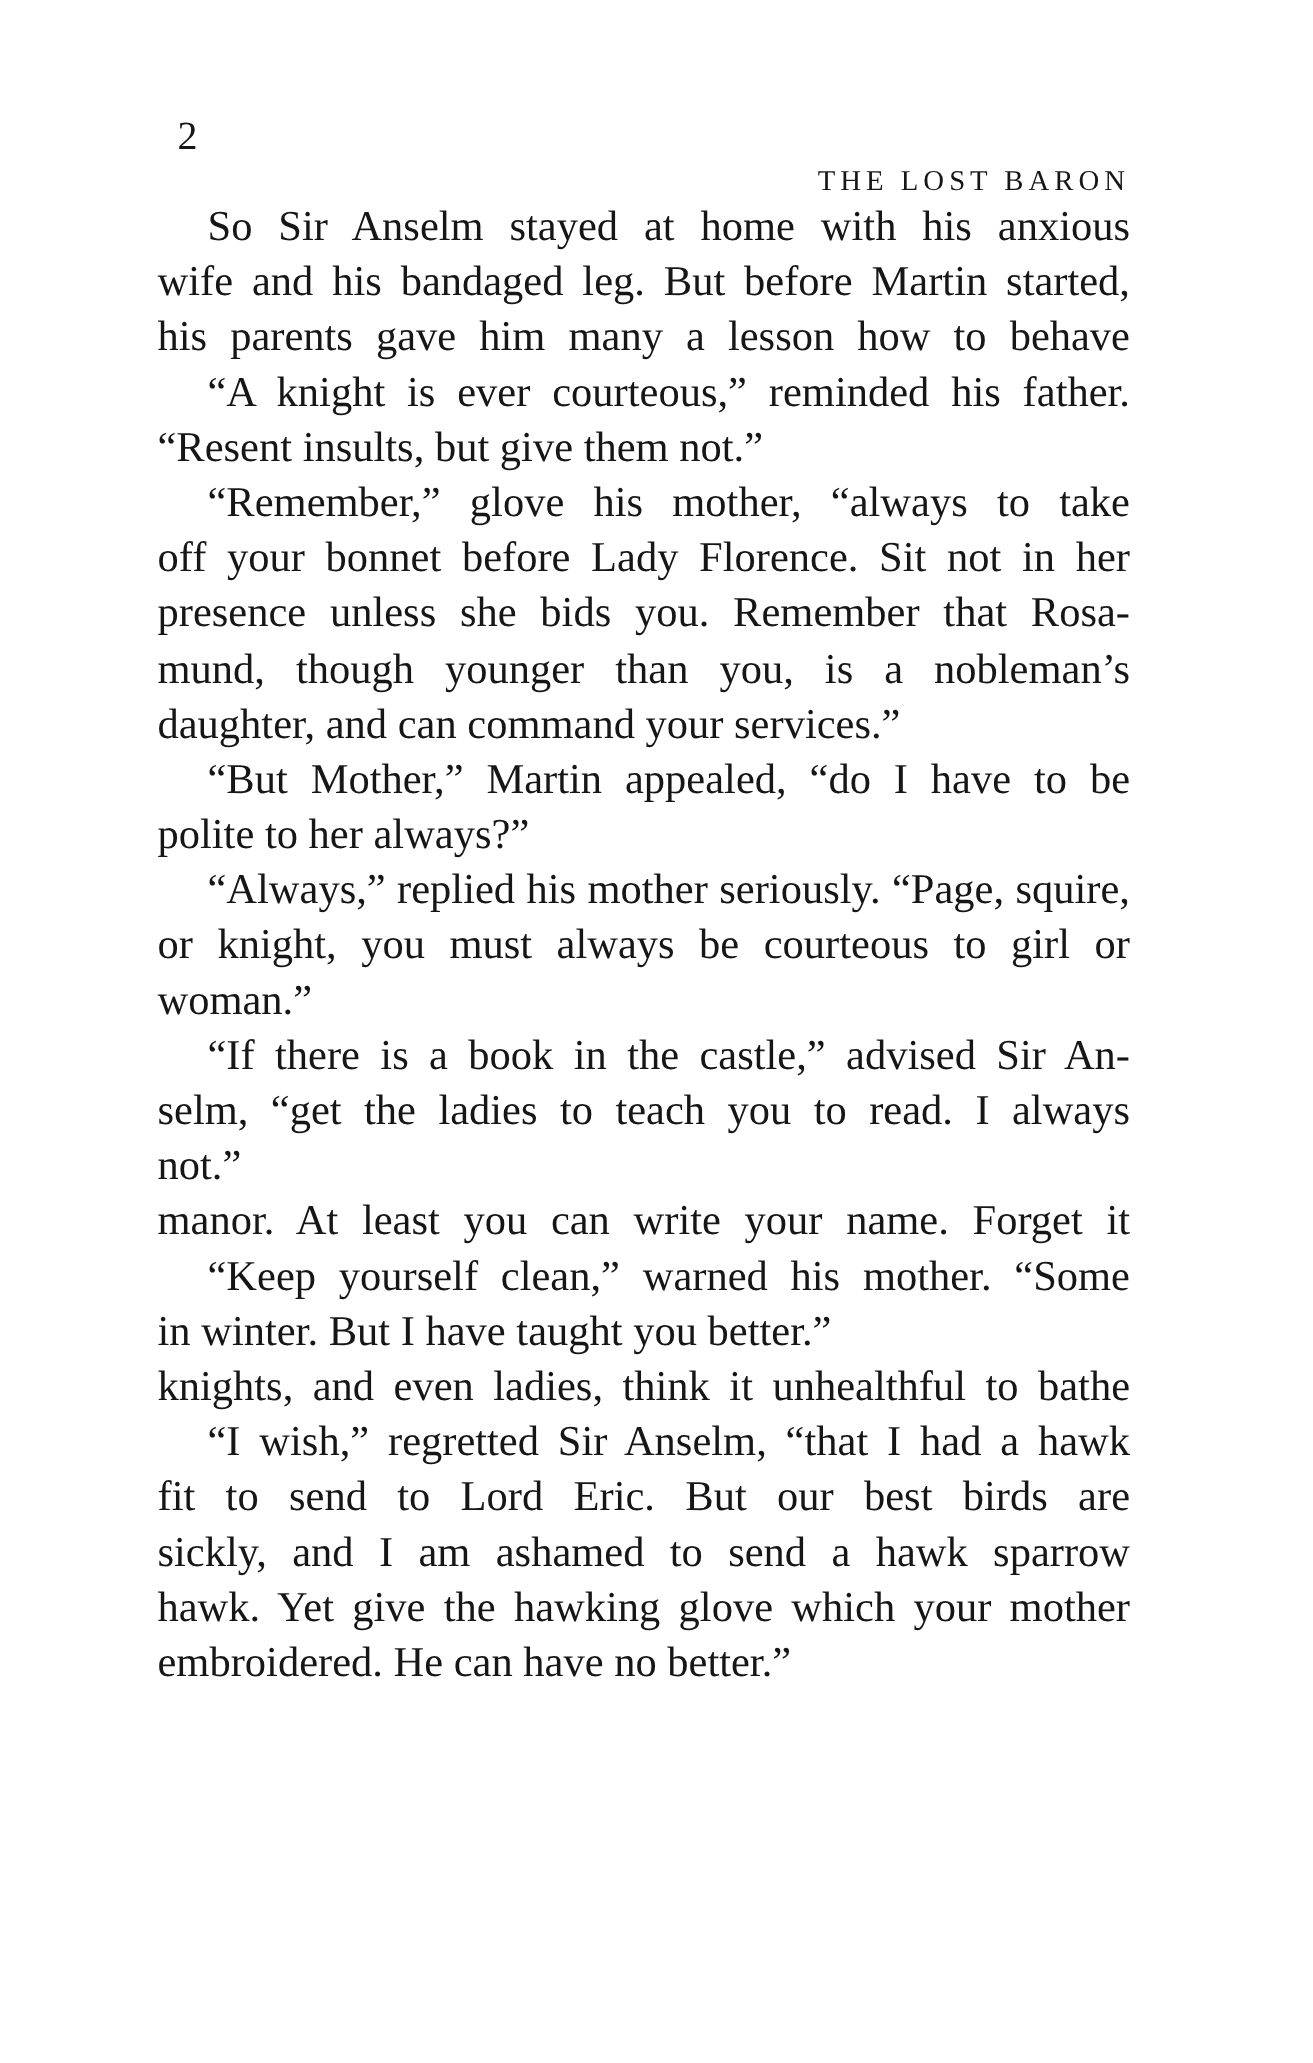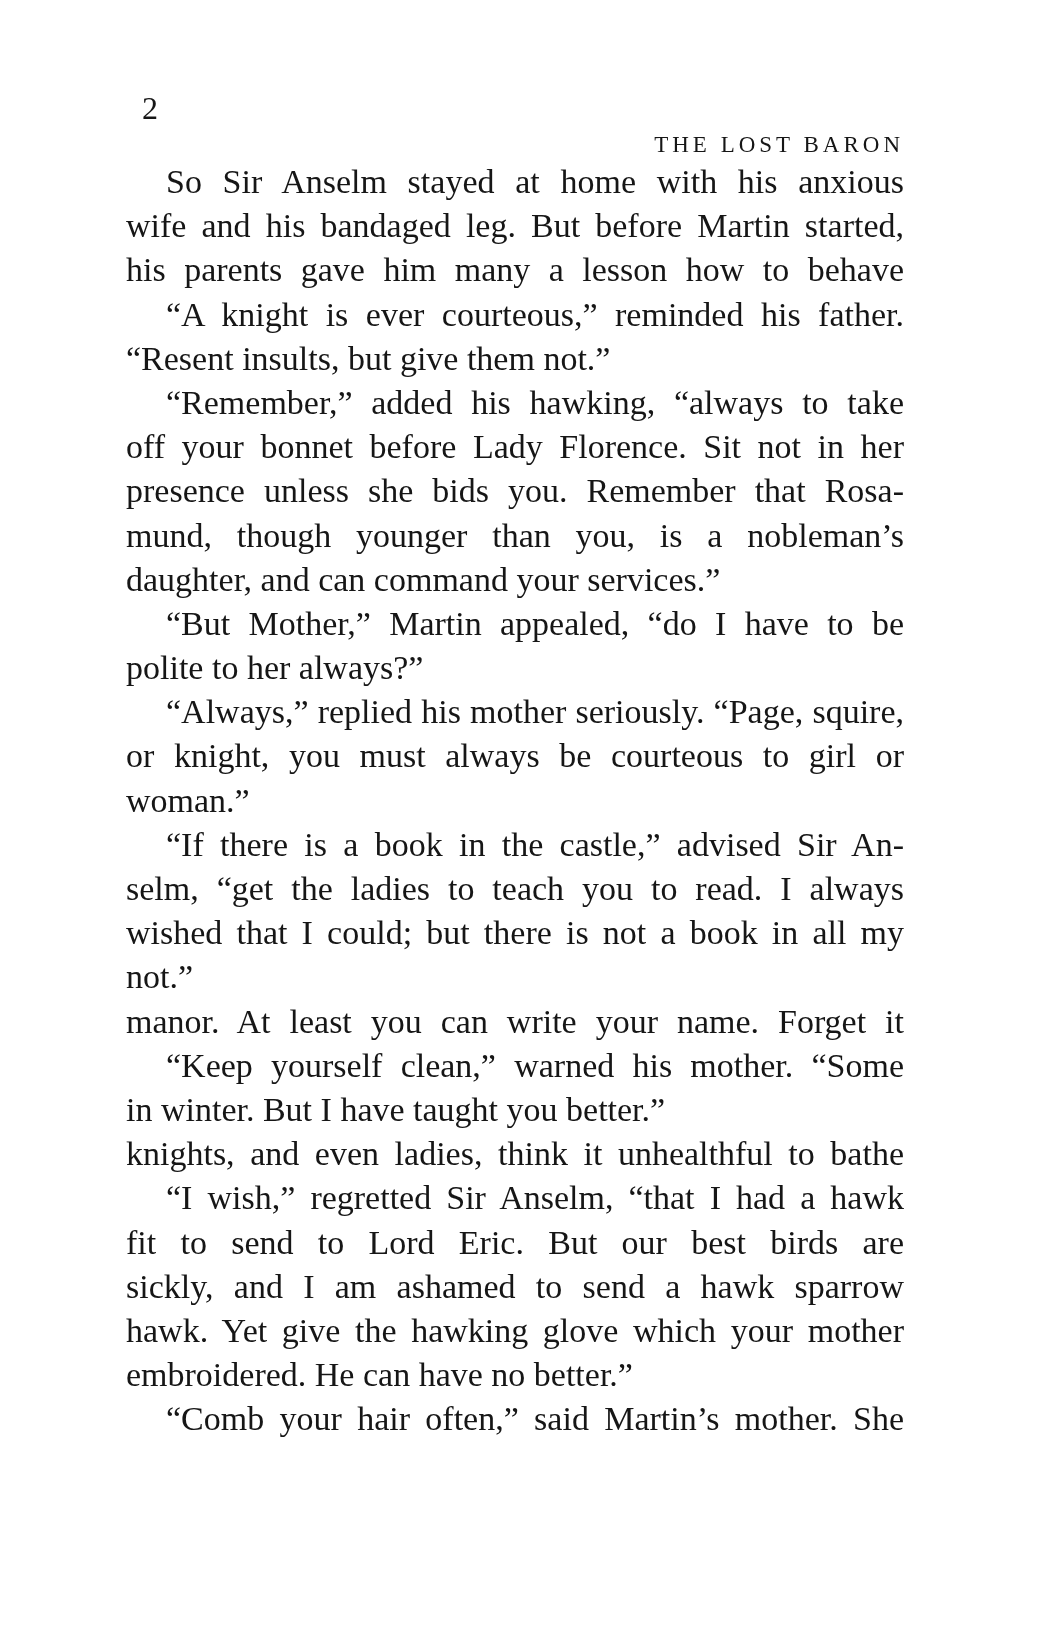--- a/index.html
+++ b/index.html
@@ -76,51 +76,47 @@
       <div>
         <div class="line j ind"><span>So Sir Anselm stayed at home with his anxious</span></div>
         <div class="line j"><span>wife and his bandaged leg. But before Martin started,</span></div>
         <div class="line j"><span>his parents gave him many a lesson how to behave</span></div>
       </div>
       <div>
         <div class="line j ind"><span>“A knight is ever courteous,” reminded his father.</span></div>
         <div class="line"><span>“Resent insults, but give them not.”</span></div>
       </div>
       <div>
-        <div class="line j ind"><span>“Remember,” added his hawking, “always to take</span></div>
+        <div class="line j ind"><span>“Remember,” glove his mother, “always to take</span></div>
         <div class="line j"><span>off your bonnet before Lady Florence. Sit not in her</span></div>
         <div class="line j"><span>presence unless she bids you. Remember that Rosa-</span></div>
         <div class="line j"><span>mund, though younger than you, is a nobleman’s</span></div>
         <div class="line"><span>daughter, and can command your services.”</span></div>
       </div>
       <div>
         <div class="line j ind"><span>“But Mother,” Martin appealed, “do I have to be</span></div>
         <div class="line"><span>polite to her </span><span class="it">always?</span><span>”</span></div>
       </div>
       <div>
         <div class="line j ind"><span>“Always,” replied his mother seriously. “Page, squire,</span></div>
         <div class="line j"><span>or knight, you must always be courteous to girl or</span></div>
         <div class="line"><span>woman.”</span></div>
       </div>
       <div>
         <div class="line j ind"><span>“If there is a book in the castle,” advised Sir An-</span></div>
         <div class="line j"><span>selm, “get the ladies to teach you to read. I always</span></div>
-        <div class="line j"><span>wished that I could; but there is not a book in all my</span></div>
         <div class="line"><span>not.”</span></div>
         <div class="line j"><span>manor. At least you can write your name. Forget it</span></div>
       </div>
       <div>
         <div class="line j ind"><span>“Keep yourself clean,” warned his mother. “Some</span></div>
         <div class="line"><span>in winter. But I have taught you better.”</span></div>
         <div class="line j"><span>knights, and even ladies, think it unhealthful to bathe</span></div>
       </div>
       <div>
         <div class="line j ind"><span>“I wish,” regretted Sir Anselm, “that I had a hawk</span></div>
         <div class="line j"><span>fit to send to Lord Eric. But our best birds are</span></div>
         <div class="line j"><span>sickly, and I am ashamed to send a hawk sparrow</span></div>
         <div class="line j"><span>hawk. Yet give the hawking glove which your mother</span></div>
         <div class="line"><span>embroidered. He can have no better.”</span></div>
       </div>
-      <div>
-        <div class="line j ind"><span>“Comb your hair often,” said Martin’s mother. She</span></div>
-      </div>
     </div>
 </div>
 
 </body></html>

